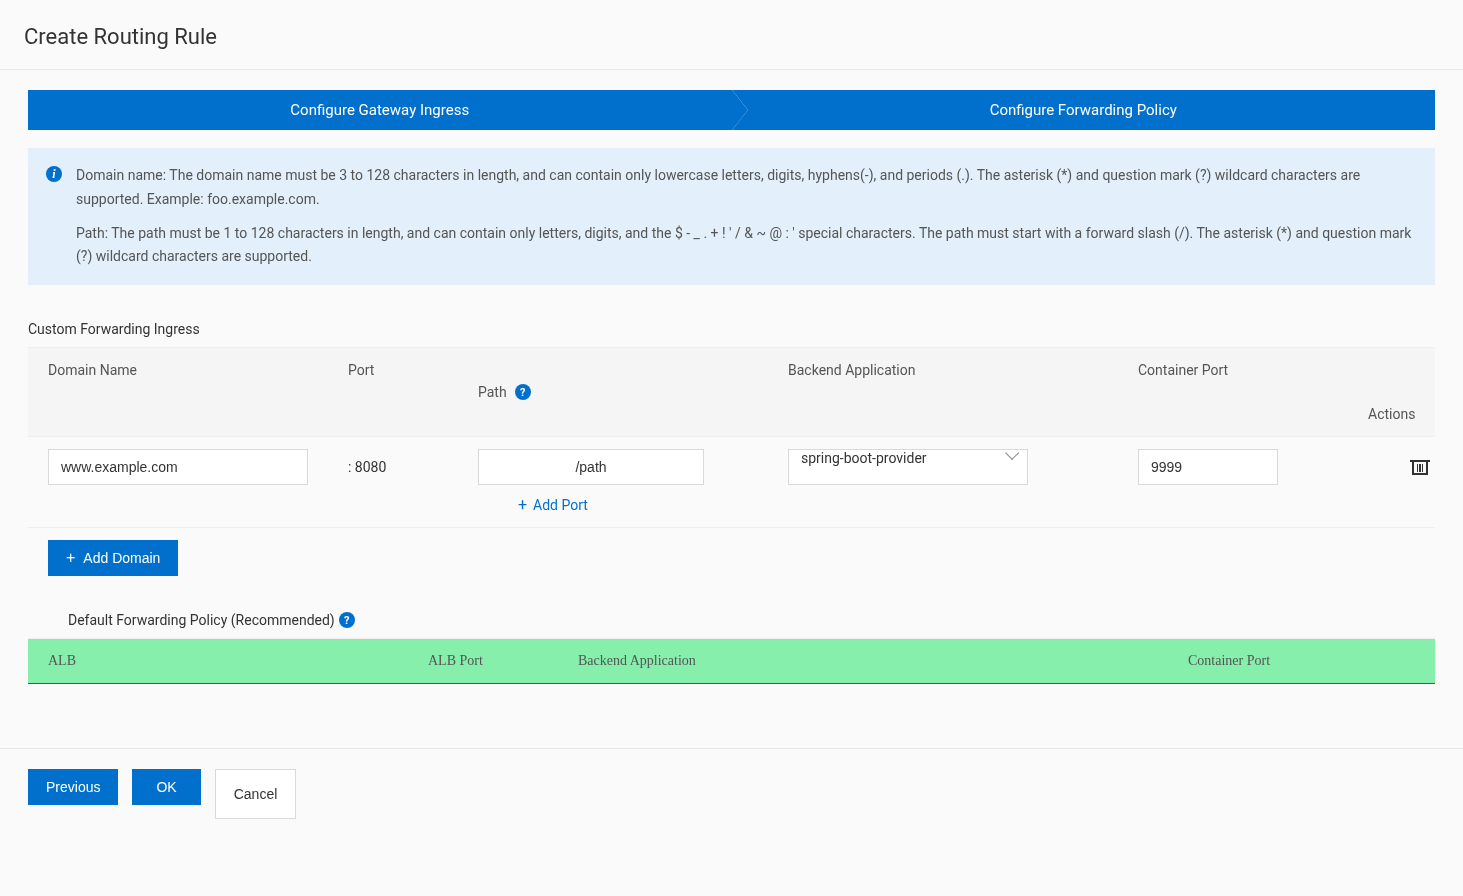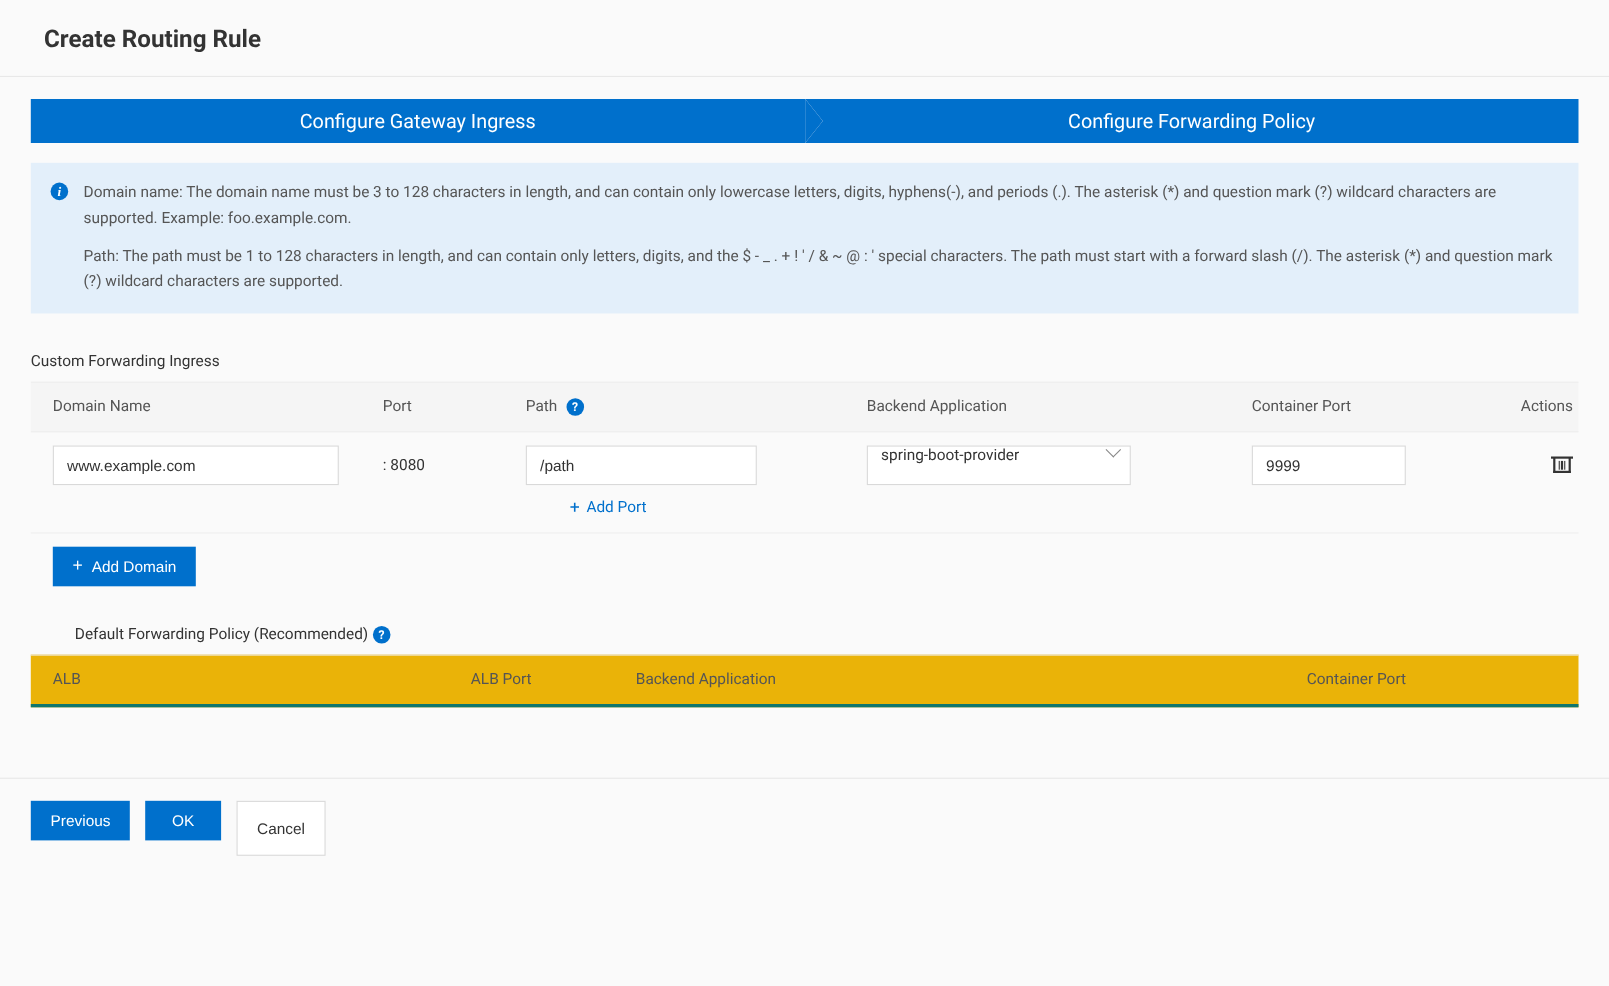--- a/index.html
+++ b/index.html
@@ -5,43 +5,43 @@
     * { box-sizing: border-box; margin: 0; padding: 0; }
     body {
       font-family: -apple-system, BlinkMacSystemFont, "Segoe UI", Roboto, "Helvetica Neue", Arial, sans-serif;
       font-size: 14px;
       color: #333;
       background: #fafafa;
       width: 1463px;
     }
     .page-title {
       font-size: 22px;
-      font-weight: 700;
-      padding: 24px 40px 20px;
+      font-weight: 400;
+      padding: 24px 24px 20px;
       color: #333;
       background: #fafafa;
     }
     .divider-line {
       border-top: 1px solid #e8e8e8;
     }
     .content-wrap {
       padding: 20px 28px 0;
     }
     .steps {
       display: flex;
       height: 40px;
       margin-bottom: 18px;
     }
     .step {
       flex: 1;
       display: flex;
       align-items: center;
       justify-content: center;
       color: #fff;
-      font-size: 18px;
+      font-size: 15px;
       position: relative;
       background: #0070cc;
     }
     .step:first-child::after {
       content: "";
       position: absolute;
       right: -16px;
       top: 0;
       width: 0; height: 0;
       border-top: 20px solid transparent;
@@ -107,21 +107,21 @@
 
     .text-input {
       width: 260px;
       height: 36px;
       padding: 0 12px;
       border: 1px solid #d9d9d9;
       font-size: 14px;
       color: #333;
       background: #fff;
     }
-    .text-input.narrow { width: 210px; }
+    .text-input.narrow { width: 226px; text-align: center; }
     .text-input.narrow2 { width: 140px; }
     .port-static { color: #333; }
     
     .select-wrap {
       position: relative;
       width: 240px;
     }
     .select-btn {
       width: 100%;
       height: 36px;
@@ -205,25 +205,26 @@
     .trash-lines {
       position: absolute;
       top: 7px; left: 4px; right: 4px; bottom: 3px;
       display: flex; justify-content: space-around;
     }
     .trash-lines span { width: 1.5px; background: #333; }
 
     .default-header {
       display: grid;
       grid-template-columns: 380px 150px 610px 220px;
-      background: #eab308;
+      background: #86efac;
       padding: 14px 0 14px 20px;
       color: #555;
       border-top: 1px solid #eee;
-      border-bottom: 3px solid #0f766e;
+      border-bottom: 1px solid #0f766e;
+      font-family: Liberation Serif, serif;
     }
     .default-row {
       display: grid;
       grid-template-columns: 380px 150px 610px 220px;
       padding: 14px 0 14px 20px;
       align-items: center;
       border-bottom: 1px solid #eee;
     }
     .blur-text {
       filter: blur(3px);
@@ -278,21 +279,21 @@
 
   <div class="table-header">
     <div>Domain Name</div>
     <div>Port</div>
     <div class="th-path">
       <span>Path</span>
       <span class="help-icon">?</span>
     </div>
     <div>Backend Application</div>
     <div>Container Port</div>
-    <div style="text-align:right;padding-right:18px;">Actions</div>
+    <div style="padding-right:18px;margin-top:44px;">Actions</div>
   </div>
 
   <div class="table-row">
     <div>
       <input class="text-input" type="text" value="www.example.com" style="">
     </div>
     <div class="port-static">: 8080</div>
     <div>
       <input class="text-input narrow" type="text" value="/path" style="">
     </div>

